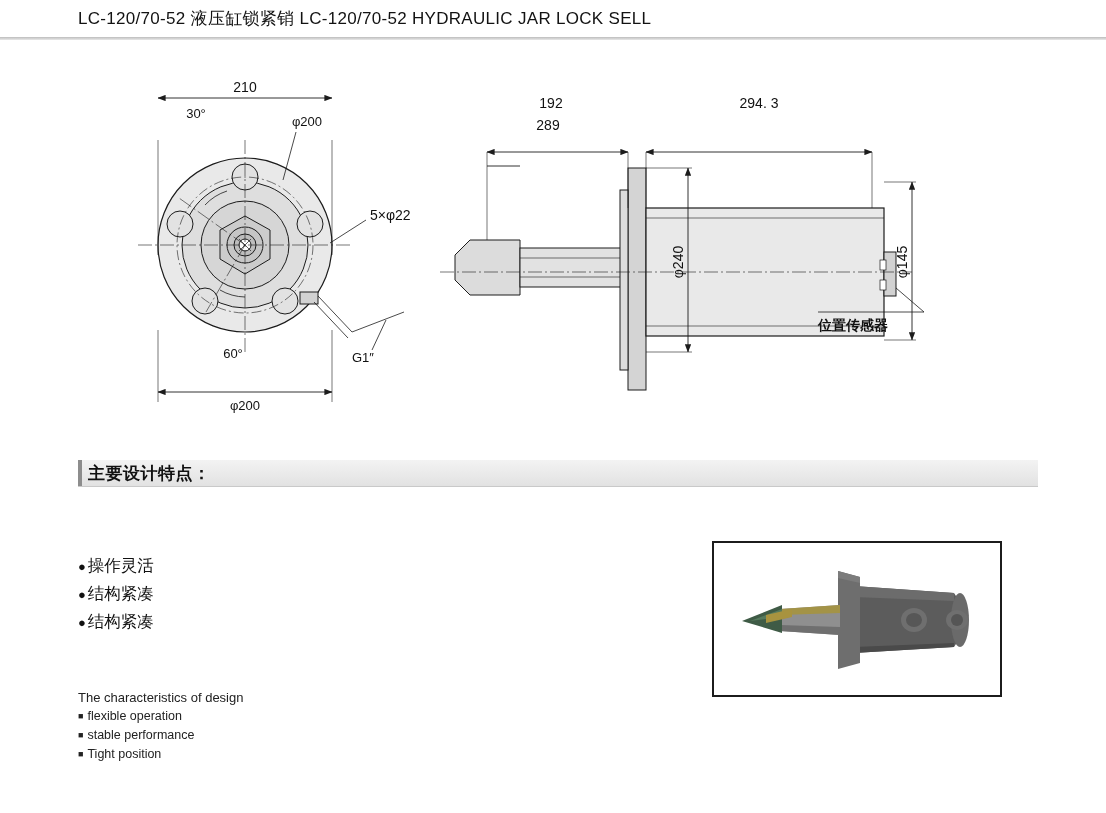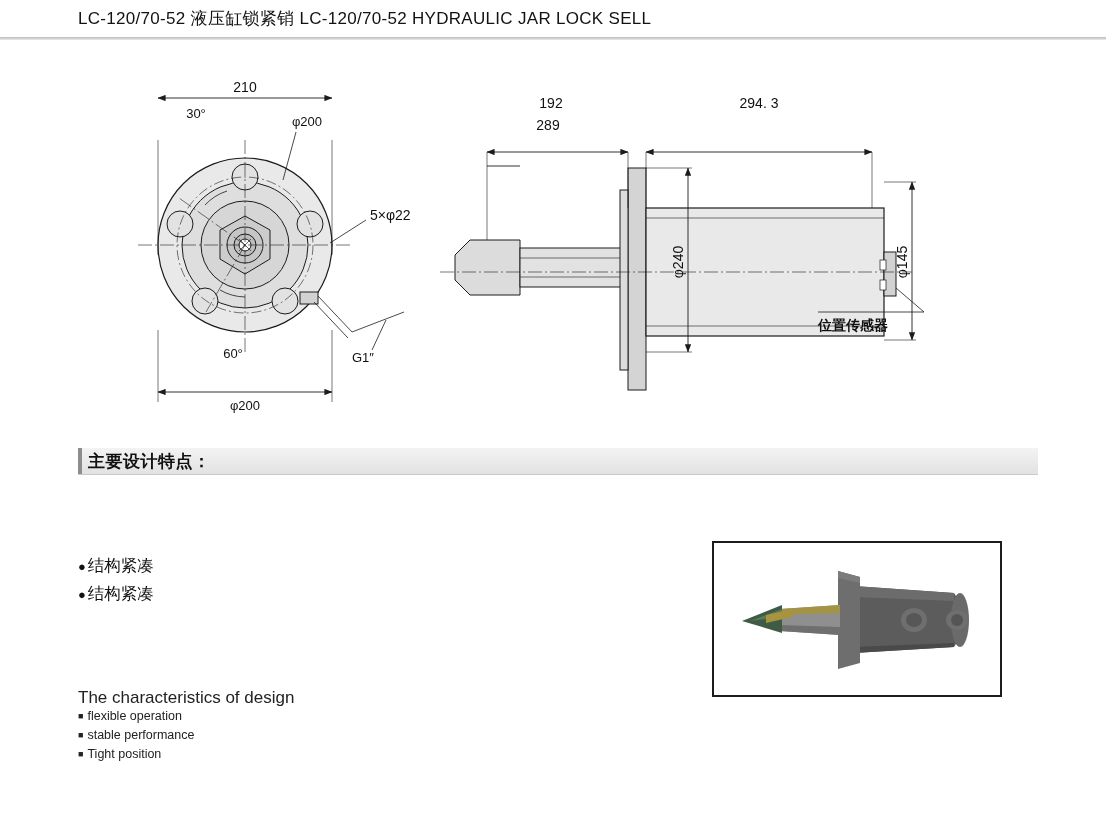--- a/index.html
+++ b/index.html
@@ -48,21 +48,21 @@
     top: 40px;
     width: 1026px;
     height: 400px;
   }
   .drawing svg { display: block; }
 
   
   .section-heading {
     position: absolute;
     left: 78px;
-    top: 448px;
+    top: 460px;
     width: 834px;
     height: 32px;
   }
   .section-heading .bar {
     position: absolute;
     left: 0; top: 0;
     width: 960px;
     height: 26px;
     background: linear-gradient(to bottom, #f3f3f3, #e2e2e2);
     border-bottom: 1px solid #c9c9c9;
@@ -105,21 +105,21 @@
   .features-cn ul { margin: 0; padding: 0; }
 
   
   .features-en {
     position: absolute;
     left: 78px;
     top: 688px;
     width: 430px;
   }
   .features-en .en-title {
-    font-size: 17px;
+    font-size: 13px;
     line-height: 19px;
     color: #222;
   }
   .features-en ul { margin: 0; padding: 0; }
   .features-en li {
     list-style: none;
     font-size: 12.5px;
     line-height: 19px;
     color: #222;
     white-space: nowrap;
@@ -283,20 +283,21 @@
 </div>
 
 <div class="section-heading">
   <div class="bar"></div>
   <div class="tick"></div>
   <div class="label">主要设计特点：</div>
 </div>
 
 <div class="features-cn">
   <ul>
+    <li><span class="dot">●</span><span>操作灵活</span></li>
     <li><span class="dot">●</span><span>结构紧凑</span></li>
     <li><span class="dot">●</span><span>结构紧凑</span></li>
   </ul>
 </div>
 
 <div class="features-en">
   <div class="en-title">The characteristics of design</div>
   <ul>
     <li><span class="sq">■</span><span>flexible operation</span></li>
     <li><span class="sq">■</span><span>stable performance</span></li>

